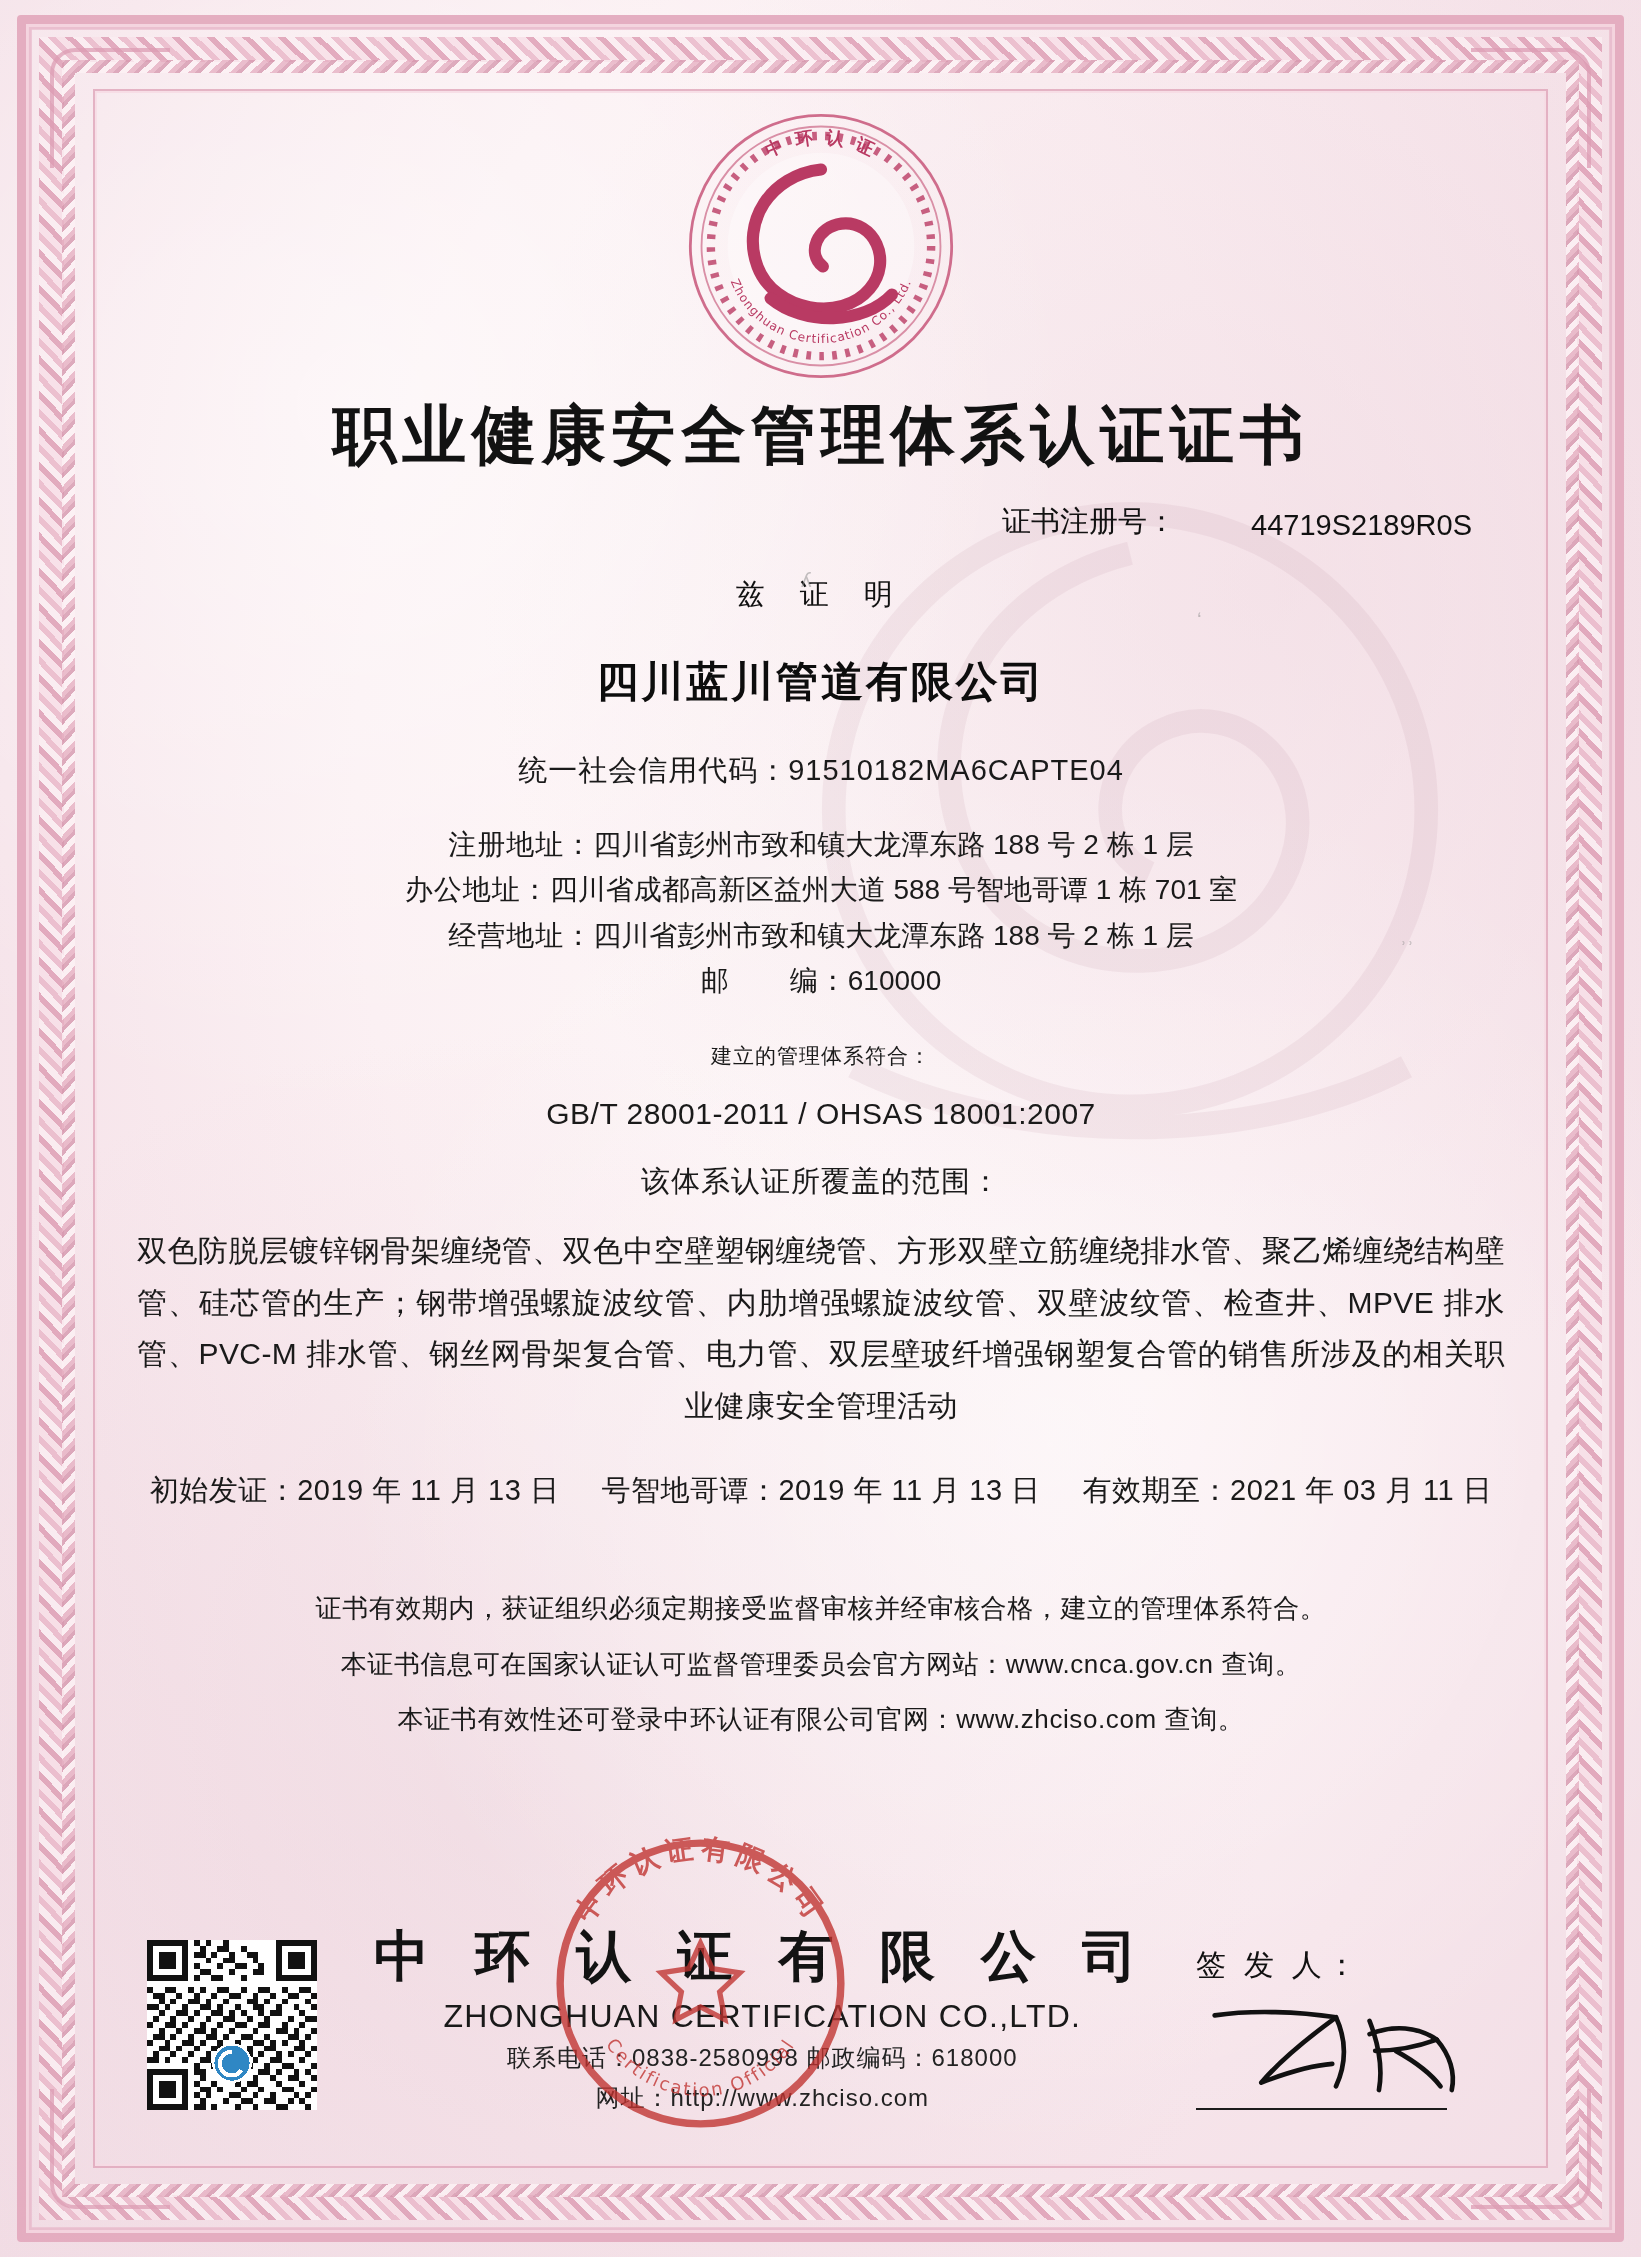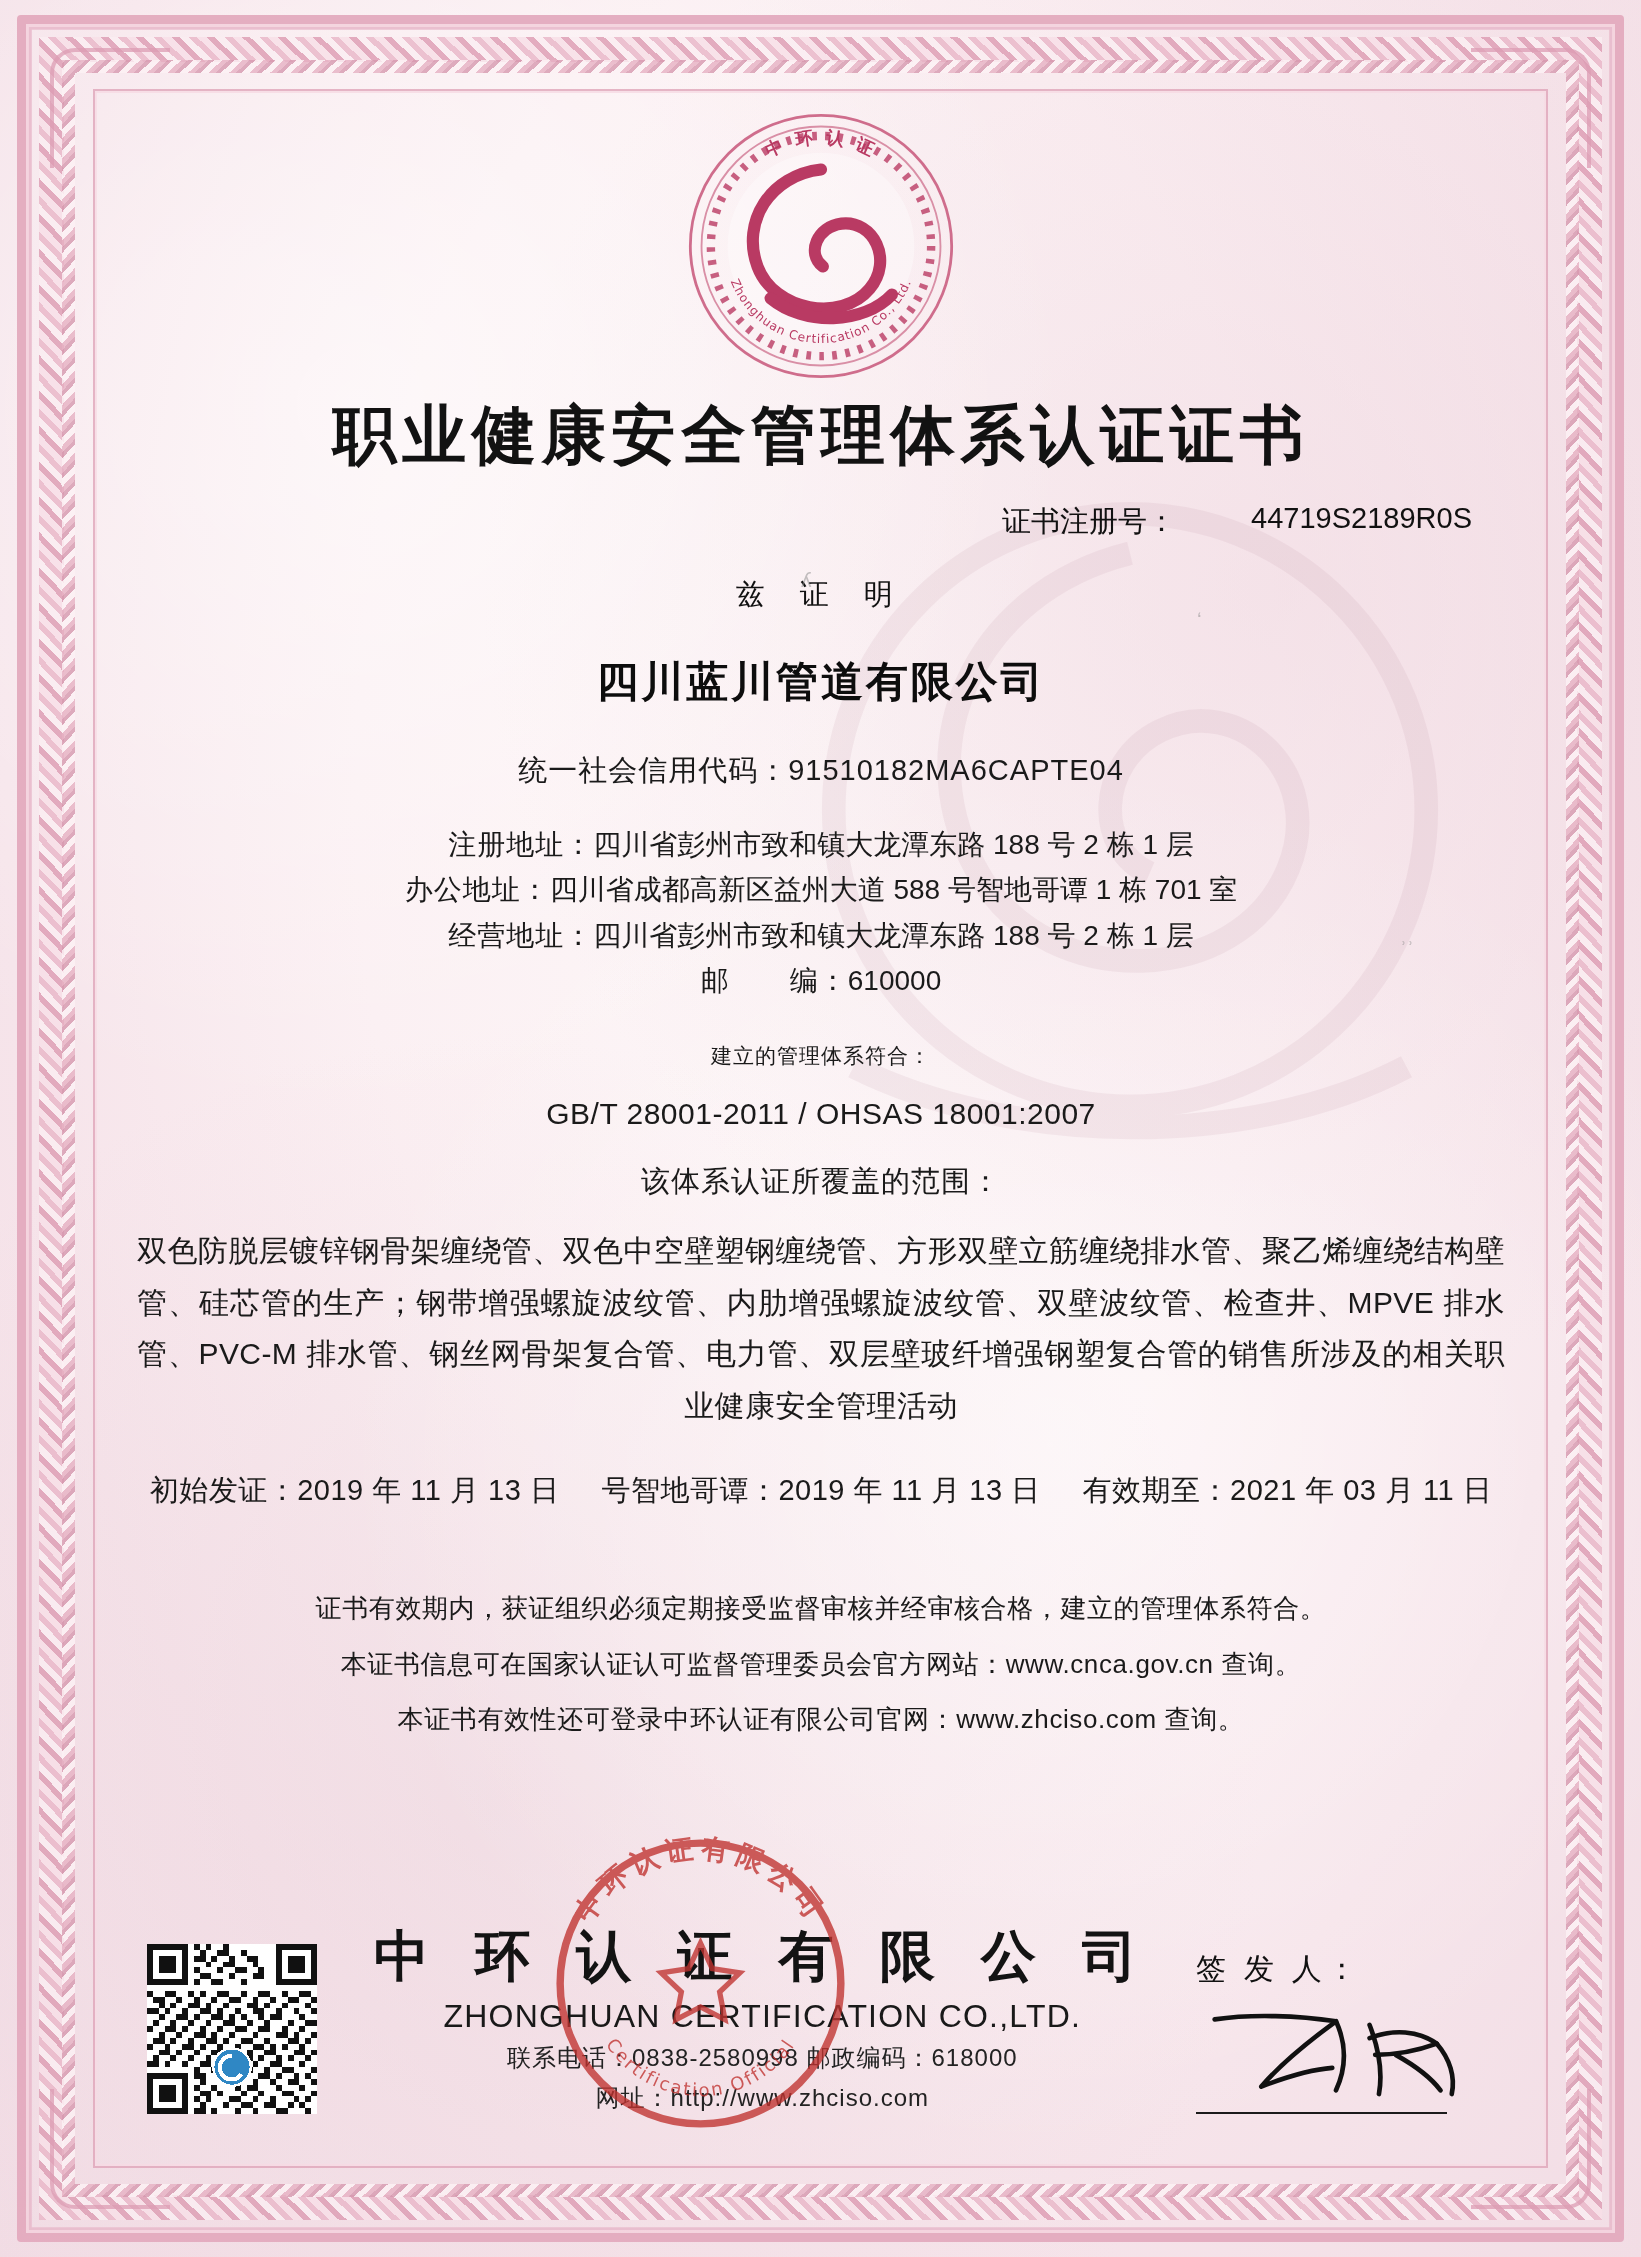--- a/index.html
+++ b/index.html
@@ -123,20 +123,21 @@
   }
 
   .reg-row {
     margin-top: 23px;
     font-size: 29px;
     color: #111;
     display: flex;
     justify-content: flex-end;
     padding-right: 54px;
     gap: 75px;
+    align-items: flex-end;
   }
 
   .hereby {
     margin-top: 33px;
     font-size: 29px;
     letter-spacing: 13.5px;
     color: #111;
   }
 
   .company {
@@ -203,21 +204,21 @@
     letter-spacing: 0.6px;
   }
 
   
   .footer {
     position: absolute;
     left: 135px;
     right: 126px;
     bottom: 143px;
     display: flex;
-    align-items: flex-end;
+    align-items: center;
     margin-left: 12px;
   }
   .qr {
     width: 170px;
     height: 170px;
     flex: 0 0 170px;
     margin-top: 15.4px;
     position: relative;
   }
   .issuer {

